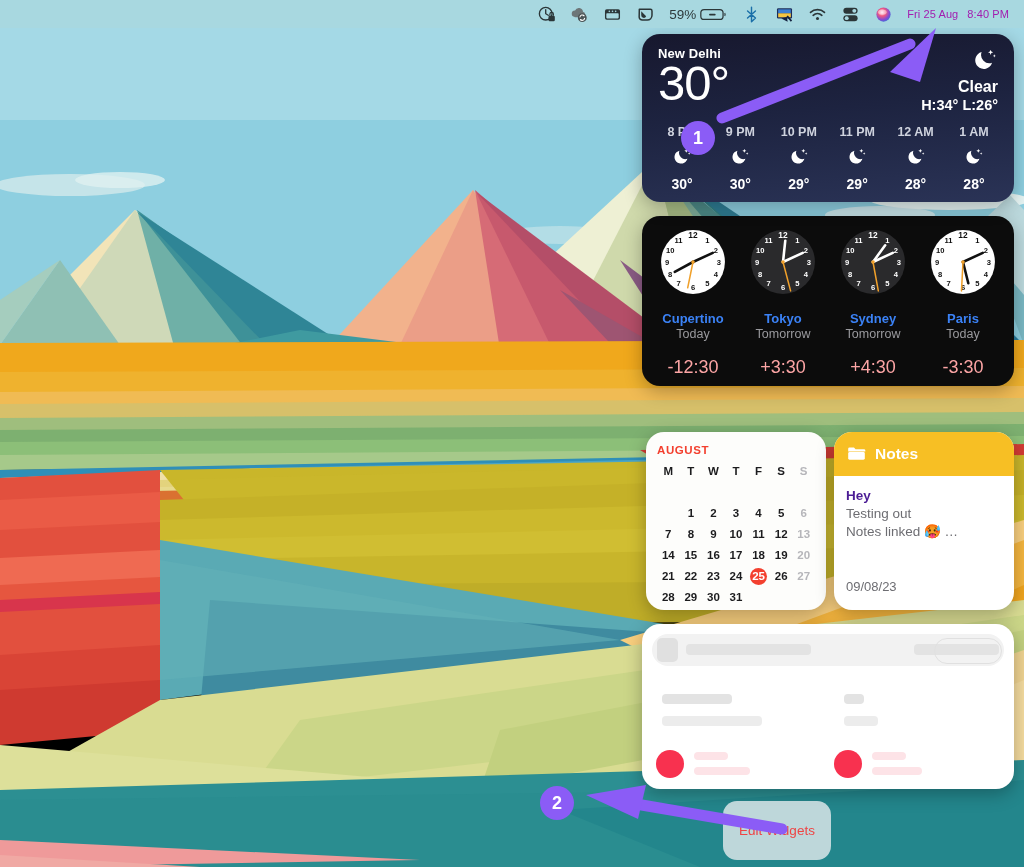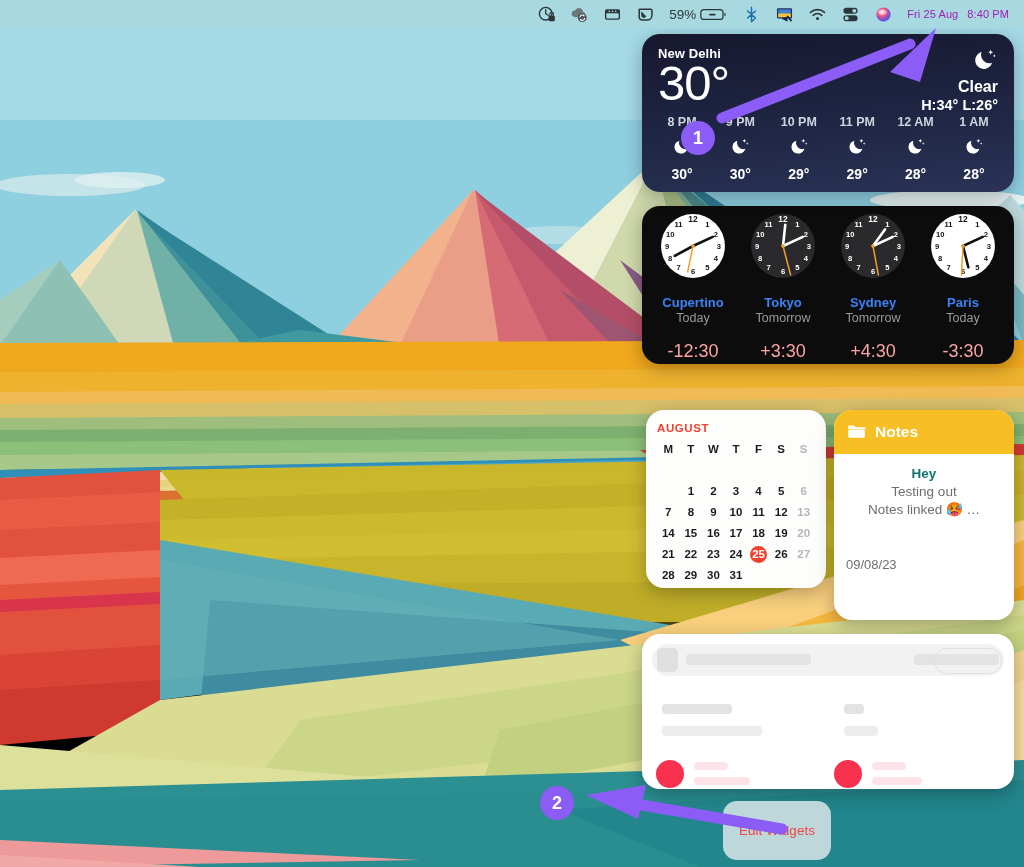--- a/index.html
+++ b/index.html
@@ -74,28 +74,28 @@
   #cal-grid div {
     text-align: center; font-size: 11.5px; font-weight: 700; color: #1c1c1e;
     height: 17px; line-height: 17px;
   }
   #cal-grid div.dow { color: #1c1c1e; font-size: 11.5px; }
   #cal-grid div.dim { color: #b6b6ba; }
   #cal-grid div.today {
     color: #fff; background: #f3402f; border-radius: 50%;
     width: 17px; height: 17px; margin: 0 auto;
   }
-  #notes-widget { width: 180px; height: 210px; background: #fff; text-align: center; }
+  #notes-widget { width: 180px; height: 178px; background: #fff; }
   #notes-head {
     height: 44px; background: #f7bf24; display: flex; align-items: center;
     gap: 8px; padding: 0 12px;
   }
   #notes-title { color: #fff; font-size: 15.5px; font-weight: 600; }
   #notes-body { padding: 12px 12px 0 12px; position: relative; height: 134px; }
-  #notes-h { font-size: 13.5px; font-weight: 700; color: #0f766e; }
+  #notes-h { font-size: 13.5px; font-weight: 700; color: #4c1d95; }
   #notes-p { font-size: 13.5px; color: #6d6d72; line-height: 1.35; margin-top: 2px; }
   #notes-date { position: absolute; left: 12px; bottom: 16px; font-size: 13px; color: #6d6d72; }
 
   
   #placeholder-widget {
     width: 372px; height: 172px; background: #fff; padding: 10px; position: relative;
   }
   .ph-bar { background: #e3e3e3; border-radius: 4px; }
   #ph-top {
     height: 32px; background: #f2f2f2; border-radius: 16px; display: flex;

